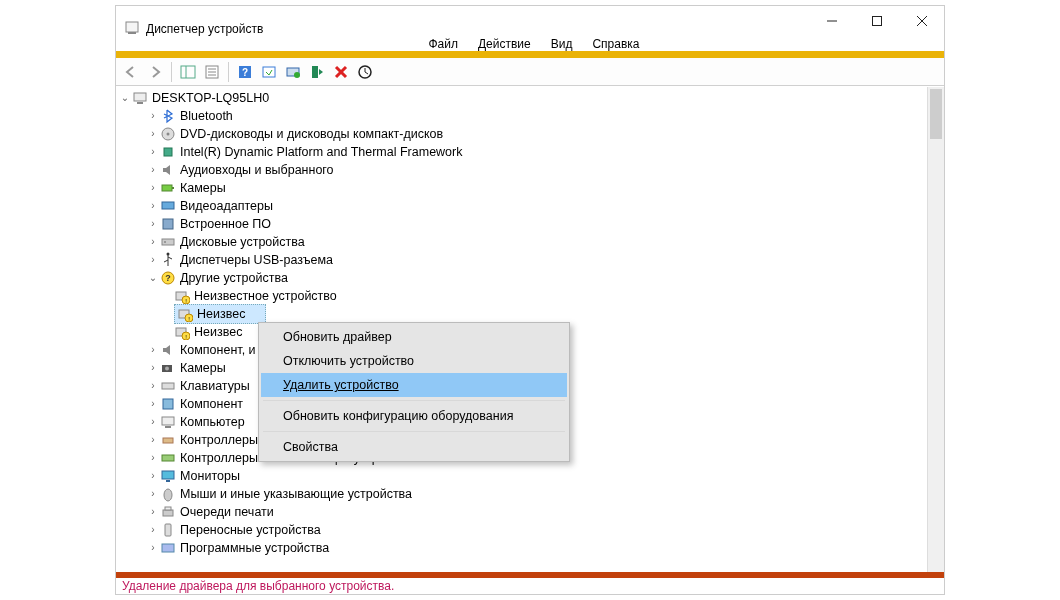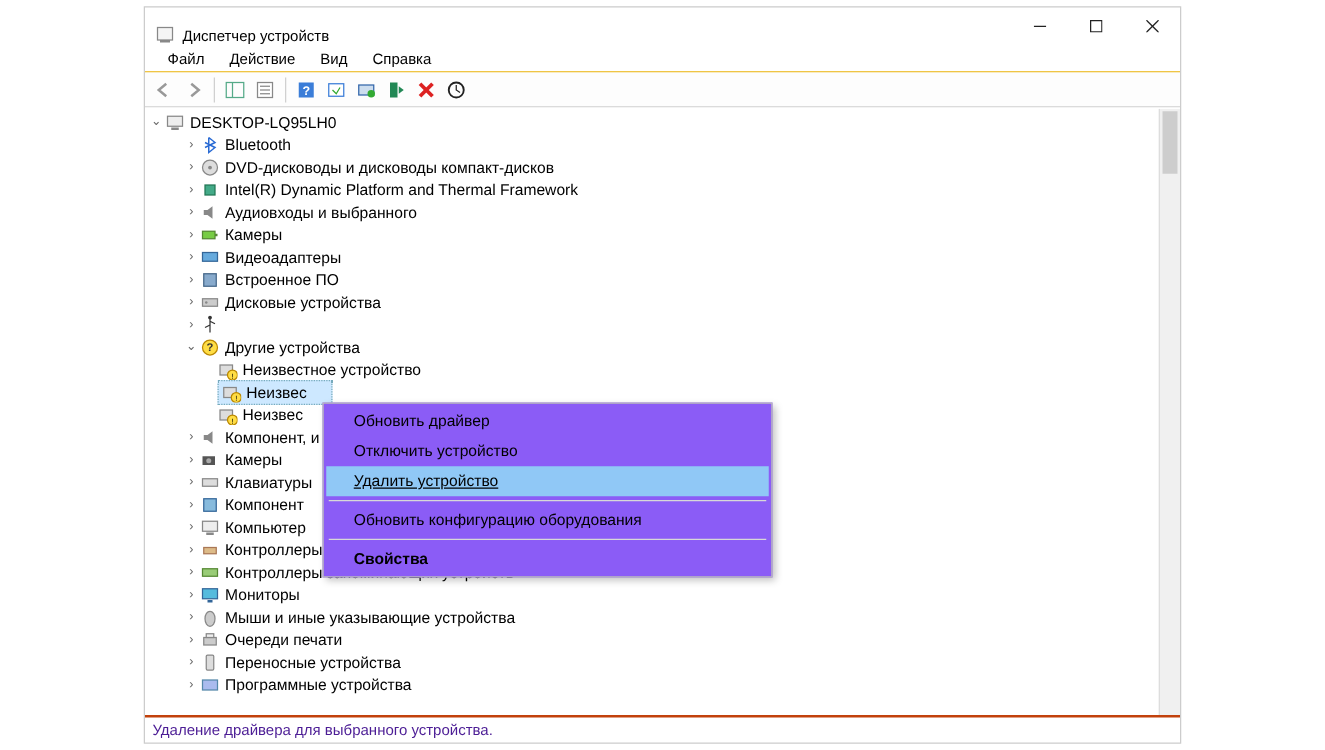--- a/index.html
+++ b/index.html
@@ -6,45 +6,45 @@
 body { background: #fff; width: 1060px; height: 600px; overflow: hidden; position: relative; }
 
 .window { position: absolute; left: 115px; top: 5px; width: 830px; height: 590px; border: 1px solid #ccc; background: #fff; display: flex; flex-direction: column; }
 
 .titlebar { height: 30px; display: flex; align-items: flex-end; padding-left: 8px; }
 .titlebar .app-icon { width: 16px; height: 16px; margin-right: 6px; }
 .titlebar .title { font-size: 12px; flex: 1; }
 .win-controls { display: flex; }
 .win-ctrl { width: 45px; height: 30px; display: flex; align-items: center; justify-content: center; font-size: 14px; }
 
-.menubar { height: 22px; display: flex; align-items: center; padding-left: 8px; border-bottom: 1px solid #eab308; }
+.menubar { height: 22px; display: flex; align-items: center; padding-left: 8px; border-bottom: 7px solid #eab308; justify-content: center; }
 .menu-item { font-size: 12px; padding: 2px 10px; }
 
 .toolbar { height: 28px; display: flex; align-items: center; padding-left: 4px; border-bottom: 1px solid #d0d0d0; gap: 2px; background: #fdfdfd; }
 .tool-sep { width: 1px; height: 20px; background: #d0d0d0; margin: 0 3px; }
 .tool-btn { width: 22px; height: 22px; display: flex; align-items: center; justify-content: center; border: 1px solid transparent; }
 
 .content { flex: 1; position: relative; overflow: hidden; border-top: 1px solid #fff; }
 .tree { position: absolute; left: 2px; top: 2px; right: 18px; bottom: 2px; font-size: 12.5px; user-select: none; }
 .node { display: flex; align-items: center; height: 18px; line-height: 18px; white-space: nowrap; }
 .expander { width: 14px; text-align: center; color: #666; font-size: 10px; }
 .icon { width: 16px; height: 16px; margin-right: 4px; flex-shrink: 0; }
 .node.selected .lbl-wrap { background: #cde8ff; border: 1px dotted #7ab; padding-right: 20px; }
 .lbl-wrap { display: flex; align-items: center; padding: 0 2px; }
 
 .scrollbar { position: absolute; right: 0; top: 0; bottom: 0; width: 17px; background: #f0f0f0; border-left: 1px solid #ddd; }
 .scroll-thumb { position: absolute; left: 2px; right: 2px; top: 2px; height: 50px; background: #cdcdcd; }
 
-.statusbar { height: 22px; border-top: 2px solid #c2410c; padding-left: 6px; font-size: 12px; display: flex; align-items: center; color: #4c1d95; text-align: right; }
-
-.context-menu { position: absolute; left: 258px; top: 322px; width: 360px; background: #8b5cf6; border: 1px solid #bbb; box-shadow: 3px 3px 6px rgba(0,0,0,.25); padding: 2px; font-size: 12.5px; z-index: 10; }
+.statusbar { height: 22px; border-top: 6px solid #c2410c; padding-left: 6px; font-size: 12px; display: flex; align-items: center; color: #be185d; text-align: right; }
+
+.context-menu { position: absolute; left: 258px; top: 322px; width: 312px; background: #e5e5e5; border: 1px solid #bbb; box-shadow: 3px 3px 6px rgba(0,0,0,.25); padding: 2px; font-size: 12.5px; z-index: 10; }
 .ctx-item { padding: 5px 22px; }
 .ctx-item.highlight { background: #90c8f6; text-decoration: underline; }
 .ctx-sep { height: 1px; background: #d8d8d8; margin: 3px 2px; }
-.ctx-item.bold { font-weight: 700; }
+.ctx-item.bold { font-weight: 400; }
 .red-box { position: absolute; border: 3px solid #e11; pointer-events: none; }
 
 svg { display: block; }
 </style>
 </head>
 <body>
 
 <div class="window">
 
   <div class="titlebar">
@@ -237,20 +237,21 @@
           <span>Дисковые устройства</span>
         </div>
       <div class="node" style="padding-left:28px">
           <span class="expander">›</span>
           <span class="icon">
             <svg width="16" height="16">
               <path d="M8 2 L8 14 M8 5 L12 7 M8 8 L4 10" stroke="#333" fill="none"></path>
               <circle cx="8" cy="2" r="1.5" fill="#333"></circle>
             </svg>
           </span>
+          <span>Диспетчеры USB-разъема</span>
         </div>
 
       <div class="node" style="padding-left:28px">
           <span class="expander">⌄</span>
           <span class="icon">
             <svg width="16" height="16">
               <circle cx="8" cy="8" r="6" fill="#fd4" stroke="#b80"></circle>
               <text x="8" y="11" font-size="9" text-anchor="middle" fill="#333" font-weight="bold">?</text>
             </svg>
           </span>

